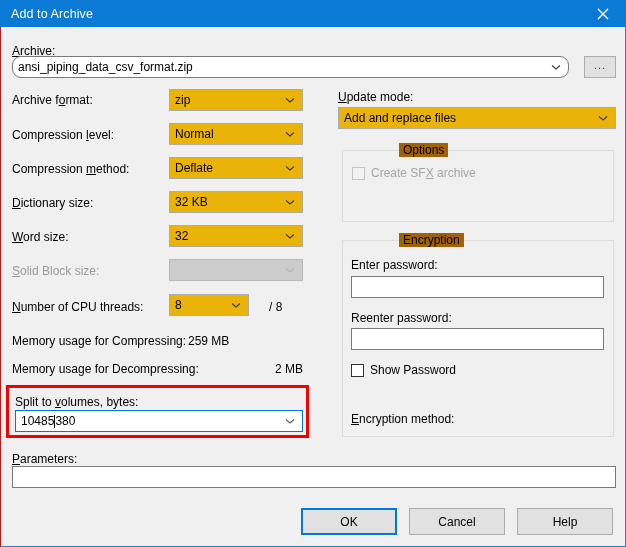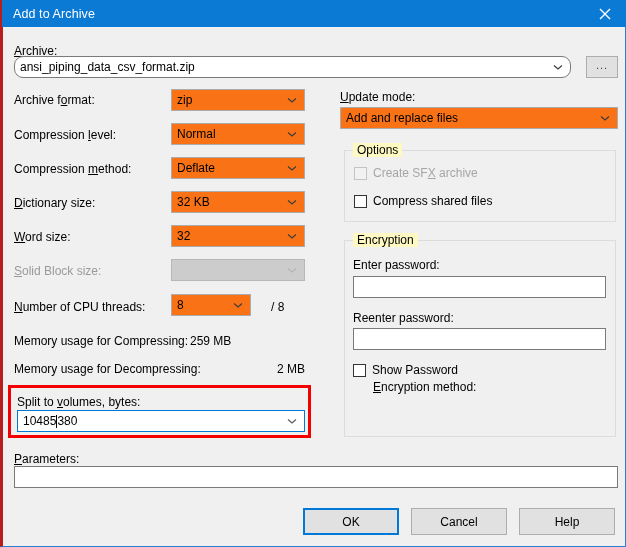--- a/index.html
+++ b/index.html
@@ -15,21 +15,21 @@
     color: #000;
     overflow: hidden;
   }
 
   .dialog {
     position: relative;
     width: 626px;
     height: 547px;
     background: #f0f0f0;
     box-sizing: border-box;
-    border-left: 3px solid #b91c1c;
+    border-left: 1px solid #b91c1c;
     border-right: 1px solid #2a7fd4;
     border-bottom: 1px solid #2a7fd4;
   }
 
   
   .titlebar {
     position: absolute;
     left: -1px;
     top: 0;
     width: 626px;
@@ -65,21 +65,21 @@
     white-space: nowrap;
     line-height: 14px;
   }
   .lbl.dim { color: #9a9a9a; }
   .u { text-decoration: underline; }
 
   
   .combo {
     position: absolute;
     box-sizing: border-box;
-    background: #f97316;
+    background: #eab308;
     border: 1px solid #acacac;
     display: flex;
     align-items: center;
     font-size: 12px;
     color: #000;
     padding-left: 5px;
     white-space: nowrap;
     overflow: hidden;
   }
   .combo .arrow {
@@ -155,25 +155,26 @@
   }
 
   
   .group {
     position: absolute;
     box-sizing: border-box;
     border: 1px solid #dcdcdc;
   }
   .group-title {
     position: absolute;
-    background: #fef9c3;
+    background: #a16207;
     padding: 0 4px;
     font-size: 12px;
     color: #000;
     white-space: nowrap;
+    margin-left: 48px;
   }
 
   
   .checkbox {
     position: absolute;
     display: flex;
     align-items: center;
   }
   .cb-box {
     width: 13px;
@@ -350,44 +351,40 @@
   <div class="group" style="left:341px; top:150px; width:272px; height:72px;"></div>
   <div class="group-title" style="left:350px; top:143px;">Options</div>
 
   <div class="checkbox" style="left:351px; top:166px;">
     <span class="cb-box disabled"></span>
     <span class="cb-label disabled">
       <span>Create SF</span><span class="u">X</span><span> archive</span>
     </span>
   </div>
 
-  <div class="checkbox" style="left:351px; top:194px;">
-    <span class="cb-box"></span>
-    <span class="cb-label">Compress shared files</span>
-  </div>
 
   <div class="group" style="left:341px; top:240px; width:272px; height:197px;"></div>
   <div class="group-title" style="left:350px; top:233px;text-align:center;">Encryption</div>
 
   <div class="lbl" style="left:350px; top:258px;">Enter password:</div>
   <div class="textbox" style="left:350px; top:276px; width:253px; height:22px;">
     <span></span>
   </div>
 
   <div class="lbl" style="left:350px; top:311px;">Reenter password:</div>
   <div class="textbox" style="left:350px; top:328px; width:253px; height:22px;">
     <span></span>
   </div>
 
   <div class="checkbox" style="left:350px; top:363px;">
     <span class="cb-box"></span>
     <span class="cb-label">Show Password</span>
   </div>
 
-  <div class="lbl" style="left:350px; top:380px;margin-left:20px;">
+  <div class="lbl" style="left:350px; top:412px;">
     <span class="u">E</span><span>ncryption method:</span>
   </div>
 
   <div class="btn default" style="left:300px; top:508px; width:96px; height:27px;">
     <span>OK</span>
   </div>
   <div class="btn" style="left:408px; top:508px; width:96px; height:27px;">
     <span>Cancel</span>
   </div>
   <div class="btn" style="left:516px; top:508px; width:96px; height:27px;">

